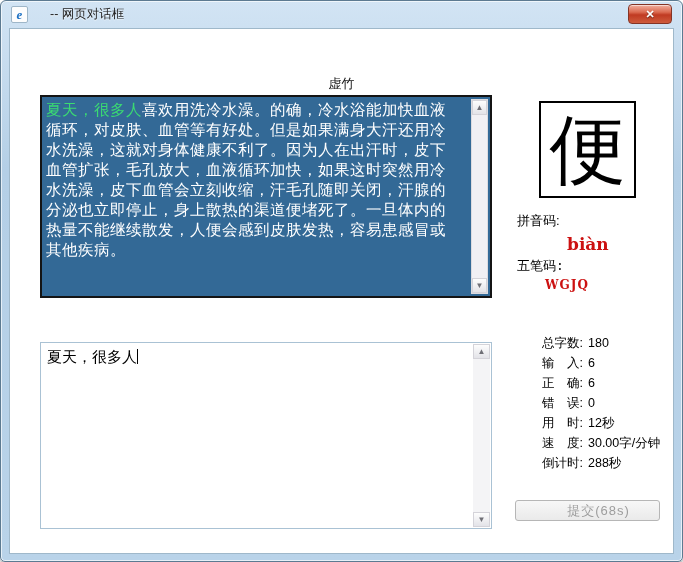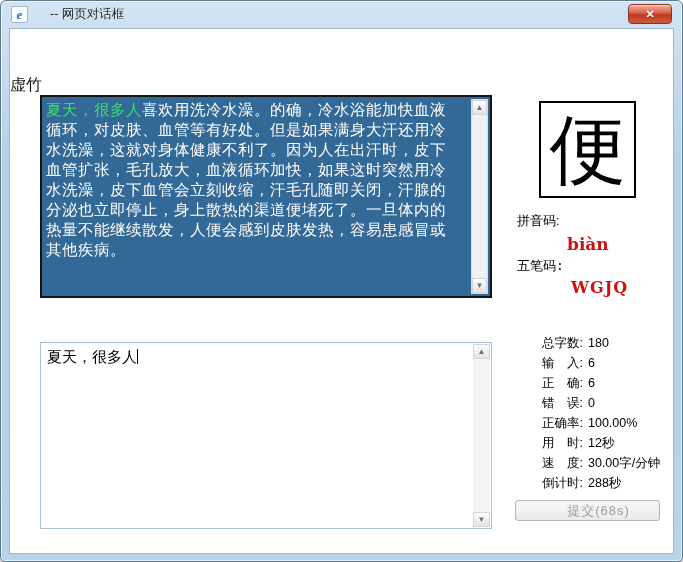--- a/index.html
+++ b/index.html
@@ -59,21 +59,22 @@
     overflow:hidden;
   }
   .page-title {
     position:absolute; top:16px; left:0; width:100%;
     text-align:center;
     font-size:21px; font-weight:bold; color:#000;
     letter-spacing:5px;
   }
   .subtitle {
     position:absolute; top:46px; left:0; width:100%;
-    font-size:16px; color:#111;
+    text-align:center;
+    font-size:13px; color:#111;
   }
   
   .passage-box {
     position:absolute; left:30px; top:66px;
     width:452px; height:203px;
     background:#336996;
     border:2px solid #141414;
   }
   .passage-text {
     position:absolute; left:4px; top:3px; right:18px;
@@ -136,21 +137,21 @@
     font-size:13px; color:#000;
   }
   .code-value {
     position:absolute;
     font-family:"DejaVu Serif", serif;
     font-weight:bold;
   }
   .pinyin-label { left:507px; top:183px; }
   .pinyin-value { left:557px; top:205px; font-size:17px; }
   .wubi-label  { left:507px; top:228px;font-family:Liberation Mono, monospace; }
-  .wubi-value  { left:561px; top:249px; font-size:16px; letter-spacing:1px; }
+  .wubi-value  { left:535px; top:249px; font-size:12px; letter-spacing:1px; }
   .stats {
     position:absolute; left:504px; top:304px;
     font-size:12.5px; color:#000;margin-left:28px;
   }
   .stat-row { height:20px; line-height:20px; white-space:nowrap; }
   .stat-value { margin-left:5px; }
   .submit-btn {
     position:absolute; left:505px; top:471px;
     width:145px; height:21px;
     background:linear-gradient(#f7f7f7,#eaeaea);
@@ -212,21 +213,20 @@
     <div class="code-label pinyin-label">拼音码:</div>
     <div class="code-value pinyin-value" style="color:#cc1111;">biàn</div>
     <div class="code-label wubi-label">五笔码:</div>
     <div class="code-value wubi-value" style="color:#cc1111;">WGJQ</div>
 
     <div class="stats">
       <div class="stat-row"><span class="stat-label">总字数:</span><span class="stat-value">180</span></div>
       <div class="stat-row"><span class="stat-label">输　入:</span><span class="stat-value">6</span></div>
       <div class="stat-row"><span class="stat-label">正　确:</span><span class="stat-value">6</span></div>
       <div class="stat-row"><span class="stat-label">错　误:</span><span class="stat-value">0</span></div>
-      <div class="stat-row"><span class="stat-label">正确率:</span><span class="stat-value">100.00%</span></div>
       <div class="stat-row"><span class="stat-label">用　时:</span><span class="stat-value">12秒</span></div>
       <div class="stat-row"><span class="stat-label">速　度:</span><span class="stat-value">30.00字/分钟</span></div>
       <div class="stat-row"><span class="stat-label">倒计时:</span><span class="stat-value">288秒</span></div>
     </div>
 
     <div class="submit-btn">提交(68s)</div>
 
   </div>
 </div>
 

